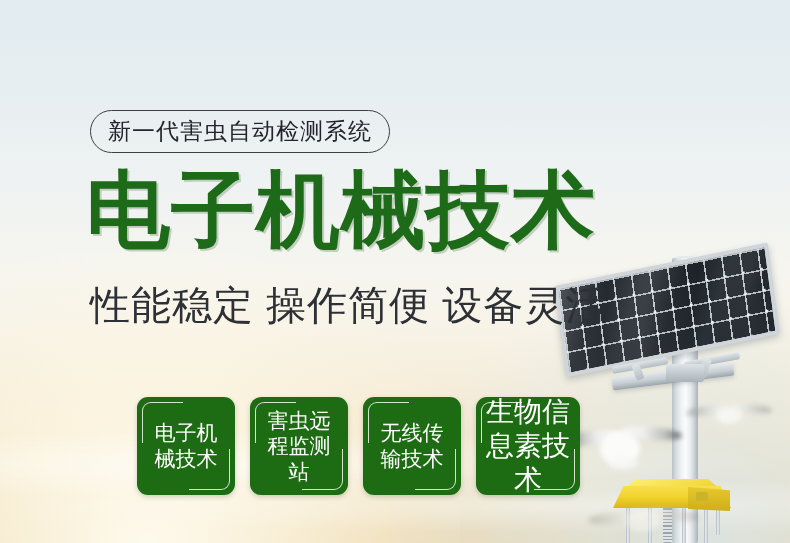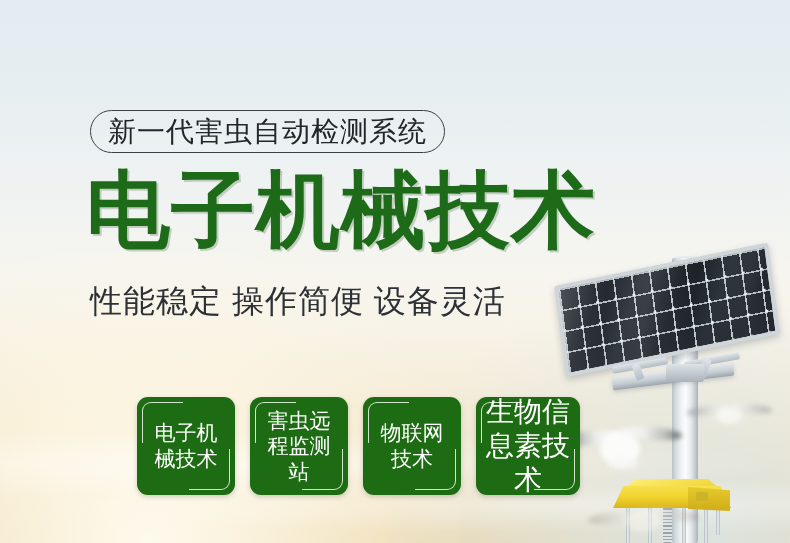--- a/index.html
+++ b/index.html
@@ -336,21 +336,21 @@
     height: 43px;
     box-sizing: border-box;
     padding: 0 17px;
     display: flex;
     align-items: center;
     border: 1.6px solid #3b4044;
     border-radius: 22px;
     background: transparent;
   }
   .eyebrow-badge span {
-    font-size: 28px;
+    font-size: 23px;
     line-height: 1;
     letter-spacing: 1px;
     color: #22262a;
     font-weight: 400;
     white-space: nowrap;
   }
 
   .main-title {
     position: absolute;
     left: 86px;
@@ -361,21 +361,21 @@
     letter-spacing: 1px;
     color: #1d6b18;
     white-space: nowrap;
     text-shadow: 2px 2px 0 rgba(30,72,24,0.22);
   }
 
   .subtitle {
     position: absolute;
     left: 90px;
     top: 285px;
-    font-size: 32px;
+    font-size: 40px;
     line-height: 1;
     letter-spacing: 1px;
     color: #2d3136;
     white-space: nowrap;
   }
 
   
   .feature-row {
     position: absolute;
     left: 93px;
@@ -501,20 +501,20 @@
   <div class="subtitle">性能稳定 操作简便 设备灵活</div>
 
   <div class="feature-row">
     <div class="feature">
       <div class="label">电子机械技术</div>
     </div>
     <div class="feature">
       <div class="label">害虫远程监测站</div>
     </div>
     <div class="feature">
-      <div class="label">物联网技术</div>
+      <div class="label">无线传输技术</div>
     </div>
     <div class="feature wide">
       <div class="label">生物信息素技术</div>
     </div>
   </div>
 
 </div>
 
 </body></html>

